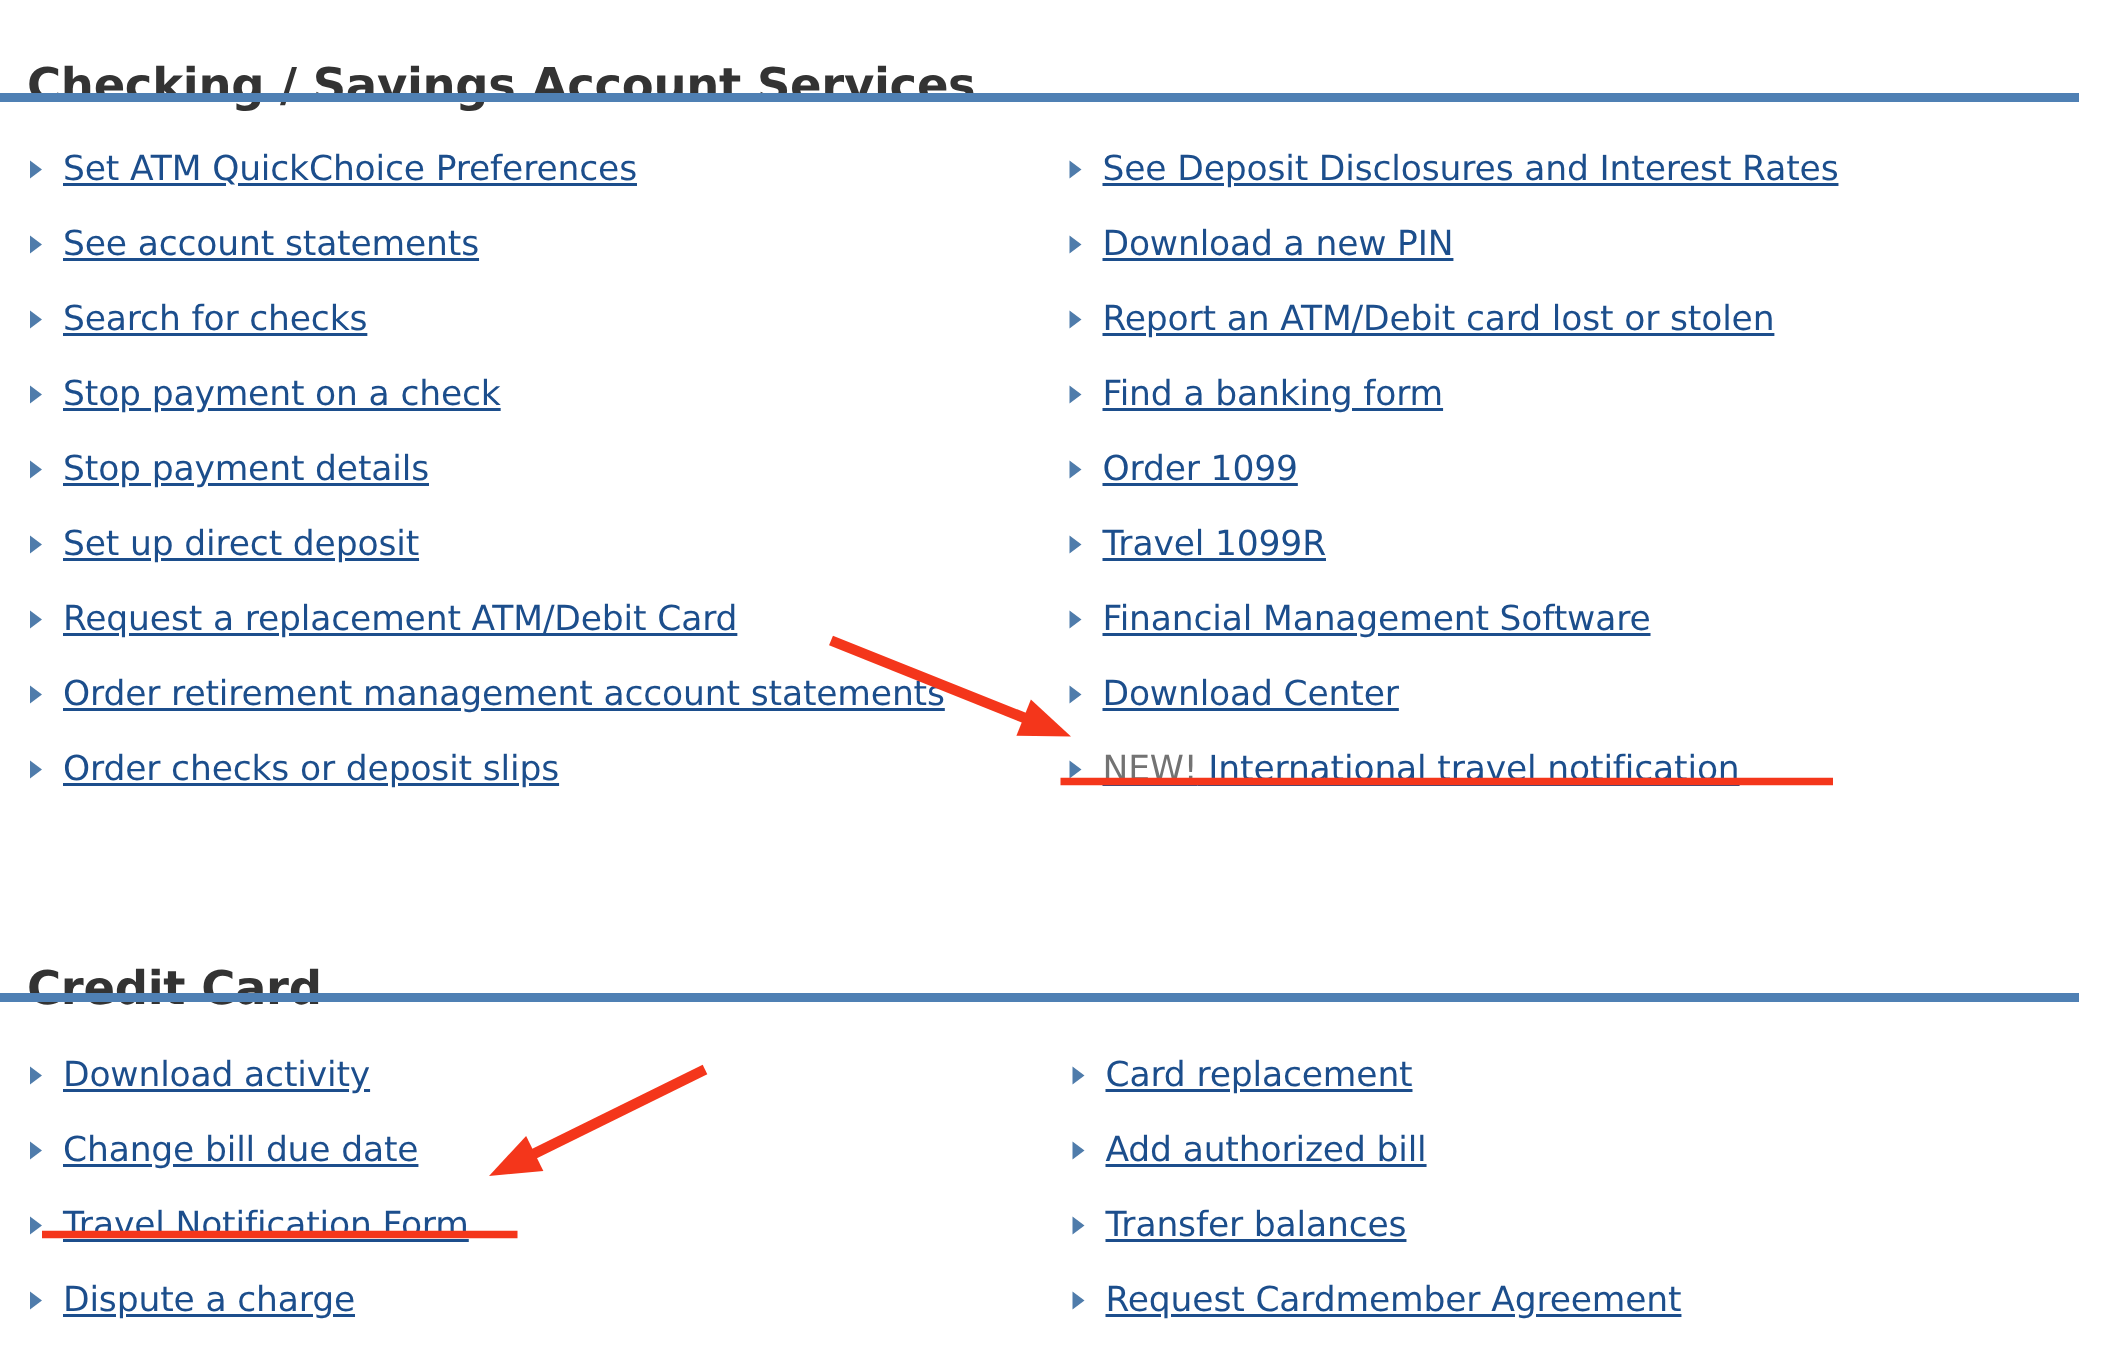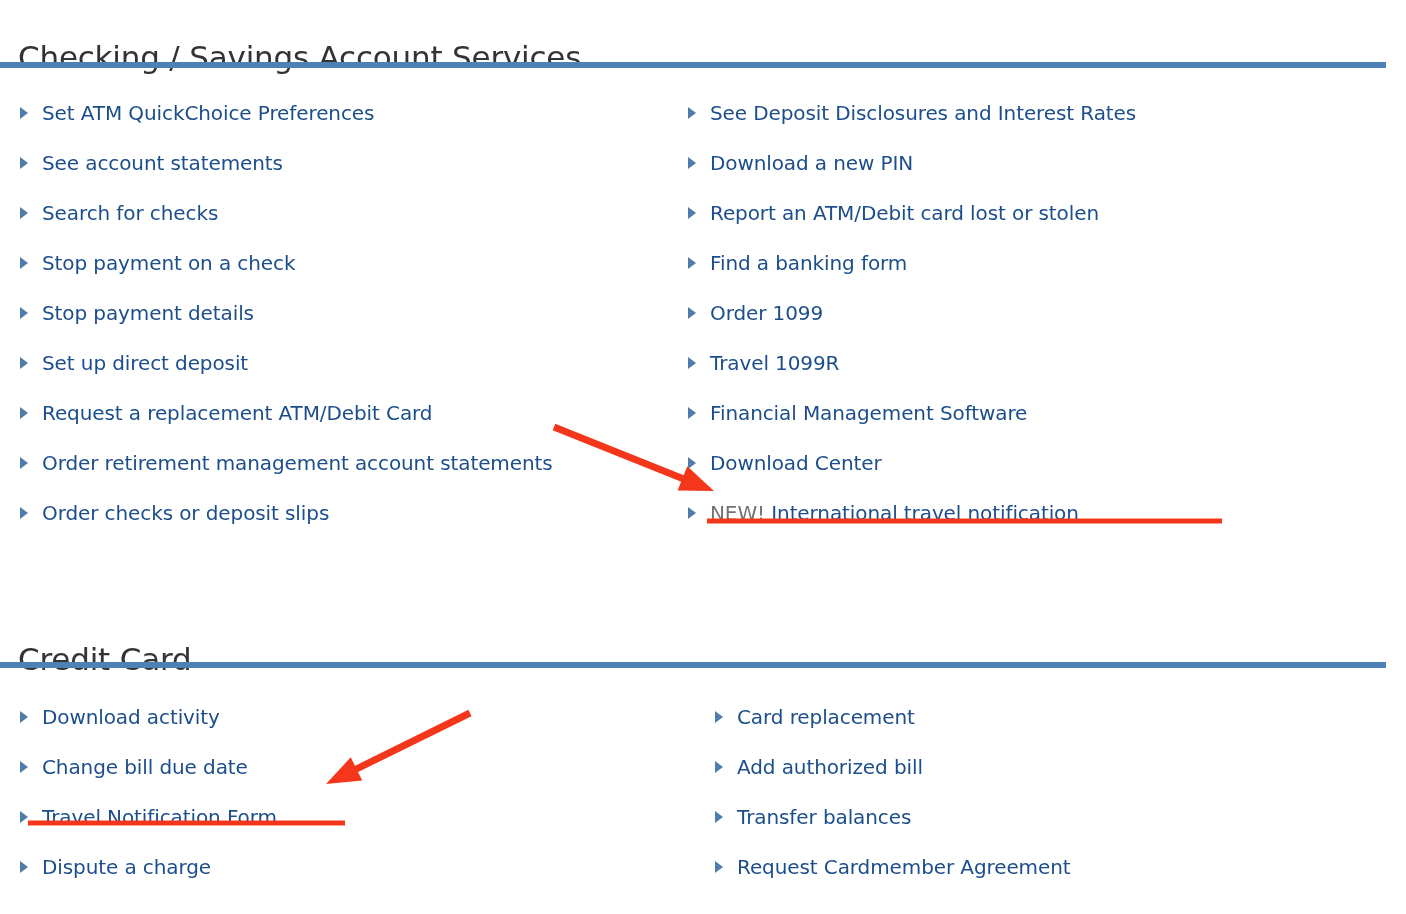--- a/index.html
+++ b/index.html
@@ -19,21 +19,21 @@
   .page {
     position: absolute;
     inset: 0;
   }
 
   
   .section-title {
     position: absolute;
     left: 18px;
     font-size: 31px;
-    font-weight: normal;
+    font-weight: bold;
     color: #333333;
     letter-spacing: -0.2px;
     white-space: nowrap;
   }
   #title-checking { top: 18px; }
   #title-credit   { top: 620px; }
 
   .divider {
     position: absolute;
     left: 0;
@@ -42,44 +42,45 @@
     background: #4f80b4;
   }
   #divider-checking { top: 62px; }
   #divider-credit   { top: 662px; }
 
   
   .list {
     position: absolute;
   }
   #list-checking-left  { left: 18px;  top: 88px; }
-  #list-checking-right { left: 686px; top: 88px; text-align: right; }
+  #list-checking-right { left: 711px; top: 88px; text-align: right; }
   #list-credit-left    { left: 18px;  top: 692px; }
   #list-credit-right   { left: 713px; top: 692px; text-align: center; }
 
   .link-row {
     height: 50px;
     display: flex;
     align-items: center;
     white-space: nowrap;
   }
 
   .bullet-icon {
     width: 12px;
     height: 16px;
     margin-right: 12px;
     flex: 0 0 auto;
     display: block;
   }
 
   .link-label {
-    font-size: 20px;
+    font-size: 23px;
     color: #1c4e8c;
     line-height: 1;
     letter-spacing: -0.1px;
+    text-decoration: underline;
   }
 
   .link-label .tag-new {
     color: #737373;
   }
 
   
   #annotations {
     position: absolute;
     left: 0;

